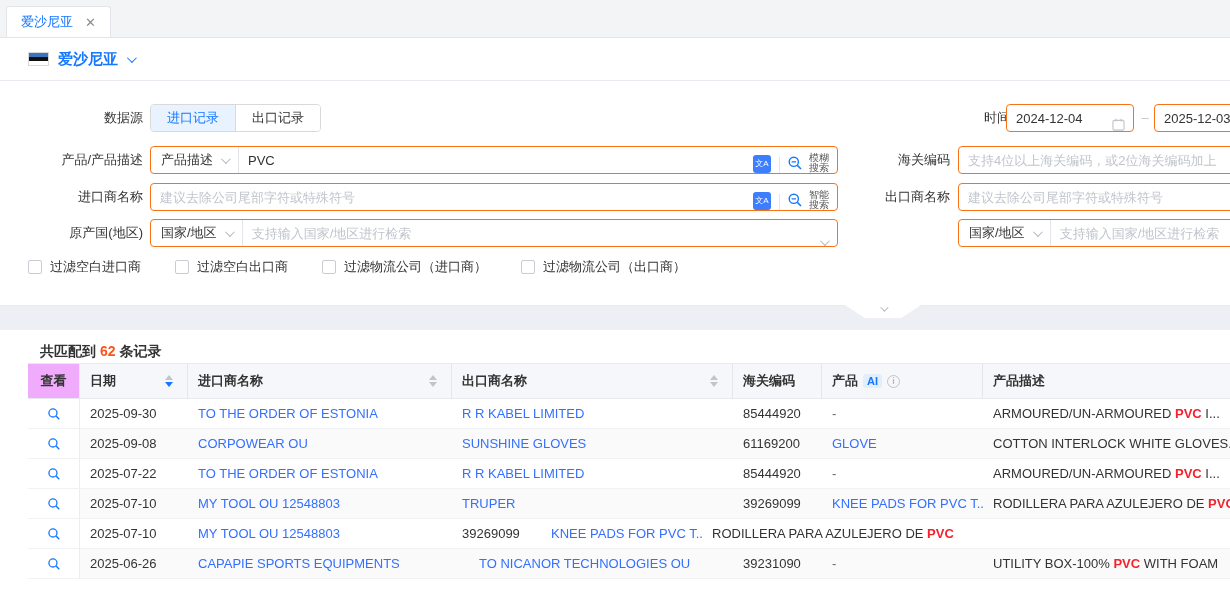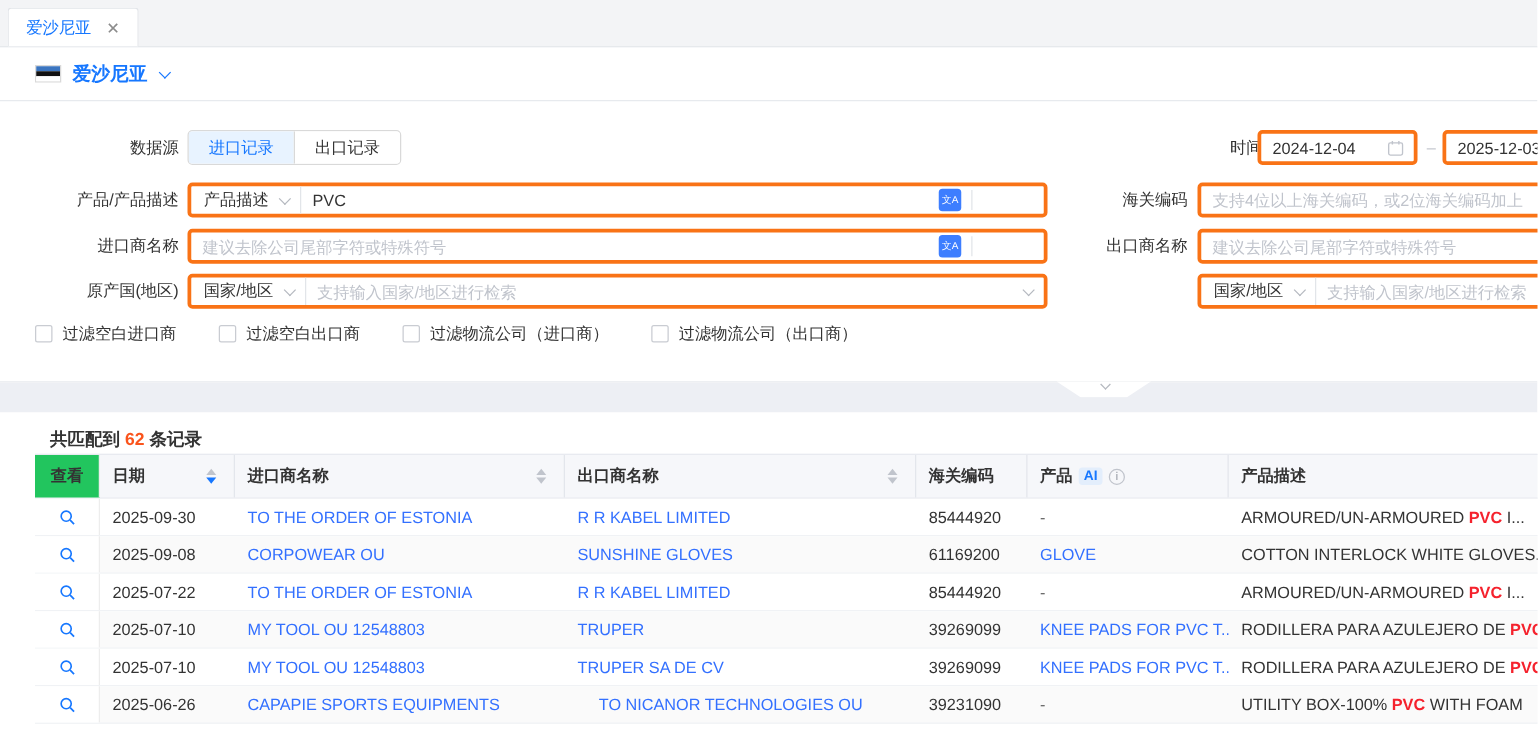--- a/index.html
+++ b/index.html
@@ -28,21 +28,21 @@
   .filter-panel { position:relative; height:226px; background:#fff; border-top:1px solid #e7eaee; border-bottom:1px solid #e7eaee; }
   .flabel { position:absolute; height:28px; line-height:28px; text-align:right; color:#333; white-space:nowrap; }
   .update-range { position:absolute; top:5px; right:4px; white-space:nowrap; }
   .update-range .lbl { color:#777; }
   .update-range .dt { color:#ff6600; font-weight:bold; }
   .update-range .mid { color:#555; }
   .seg { position:absolute; left:150px; top:23px; height:28px; display:flex; border:1px solid #d9d9d9; border-radius:4px; overflow:hidden; background:#fff; }
   .seg-btn { padding:0 16px; line-height:26px; cursor:pointer; color:#333; background:#fff; }
   .seg-btn.active { background:#e8f3ff; color:#1677ff; }
   .seg-btn + .seg-btn { border-left:1px solid #d9d9d9; }
-  .ibox { position:absolute; height:28px; border:3px solid #f97316; border-radius:4px; background:#fff; display:flex; align-items:center; overflow:hidden; }
+  .ibox { position:absolute; height:28px; border:1px solid #f97316; border-radius:4px; background:#fff; display:flex; align-items:flex-end; overflow:hidden; }
   .ibox input { border:none; outline:none; font:inherit; color:#333; flex:1; min-width:0; height:100%; padding:0 9px; background:transparent; }
   .ibox input::placeholder { color:#c0c4cc; }
   .sel-part { display:flex; align-items:center; gap:8px; padding:0 10px; height:100%; border-right:1px solid #e2e5e9; color:#333; cursor:pointer; white-space:nowrap; }
   .icon-translate { width:18px; height:18px; background:#3d7eff; border-radius:3px; color:#fff; font-size:8px; line-height:18px;
                     text-align:center; flex:0 0 auto; cursor:pointer; letter-spacing:0; }
   .vdiv { width:1px; height:16px; background:#e2e5e9; margin:0 7px 0 8px; flex:0 0 auto; }
   .search-mode { display:flex; align-items:center; gap:6px; padding-right:8px; cursor:pointer; flex:0 0 auto;margin-top:45px; }
   .mag { color:#1677ff; flex:0 0 auto; }
   .search-mode .txt { font-size:10px; line-height:10px; color:#555; }
   .cal-icon { color:#c0c4cc; margin-right:8px; flex:0 0 auto; }
@@ -213,21 +213,21 @@
 
 <div class="gray-gap"></div>
 
 <div class="results">
   <div class="summary">
     <span>共匹配到</span><span class="cnt">62</span><span>条记录</span>
   </div>
 
   <div class="rtable">
     <div class="thead">
-      <div class="th col-view" style="justify-content:center;background:#22c55e">查看</div>
+      <div class="th col-view" style="justify-content:center;background:#f0abfc">查看</div>
       <div class="th col-date">
         <span>日期</span>
         <span class="sorter">
             <span class="car-up"></span>
             <span class="car-dn active"></span>
           </span>
       </div>
       <div class="th col-imp">
         <span>进口商名称</span>
         <span class="sorter">
@@ -323,21 +323,20 @@
       <div class="col-view">
           <span class="row-mag">
             <svg width="14" height="14" viewBox="0 0 16 16">
               <circle cx="6.8" cy="6.8" r="4.6" fill="none" stroke="currentColor" stroke-width="1.5"></circle>
               <line x1="10.4" y1="10.4" x2="14" y2="14" stroke="currentColor" stroke-width="1.6"></line>
             </svg>
           </span>
         </div>
       <div class="td col-date">2025-07-10</div>
       <div class="td col-imp"><span class="link">MY TOOL OU 12548803</span></div>
-      <div class="td col-exp"><span class="link">TRUPER SA DE CV</span></div>
       <div class="td col-hs">39269099</div>
       <div class="td col-prod"><span class="link">KNEE PADS FOR PVC T...</span></div>
       <div class="td col-desc"><span>RODILLERA PARA AZULEJERO DE </span><span class="hl">PVC</span><span></span></div>
     </div>
 
     <div class="trow stripe">
       <div class="col-view">
           <span class="row-mag">
             <svg width="14" height="14" viewBox="0 0 16 16">
               <circle cx="6.8" cy="6.8" r="4.6" fill="none" stroke="currentColor" stroke-width="1.5"></circle>

